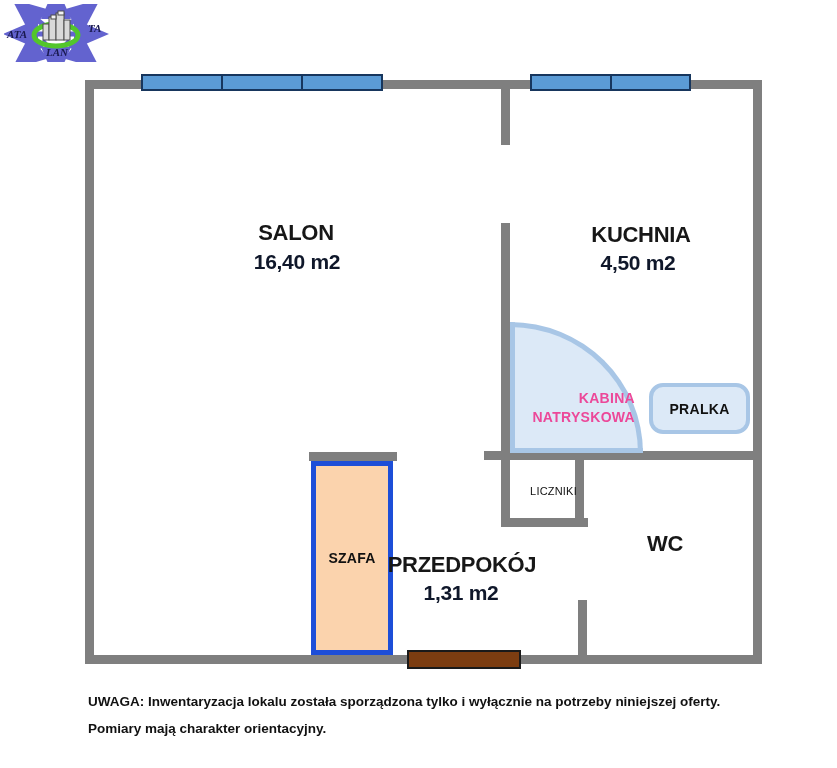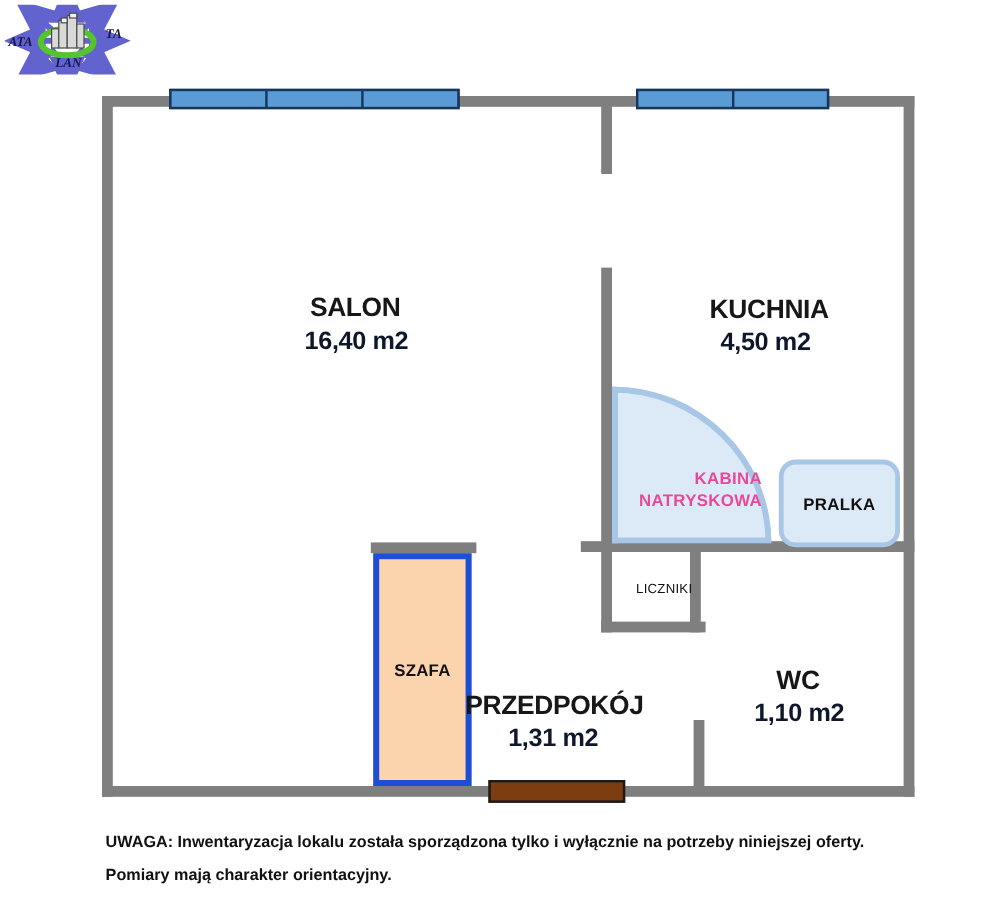--- a/index.html
+++ b/index.html
@@ -24,36 +24,36 @@
           background:#17365d;border:2px solid #17365d;box-sizing:border-box;}
   .window .pane{flex:1;background:#5b9bd5;}
   .window-salon{left:141px;width:242px;}
   .window-kuchnia{left:530px;width:161px;}
   
   .shower{position:absolute;left:510px;top:322px;width:133px;height:131px;
           background:#dce9f7;border:5px solid #a8c6e6;border-radius:0 100% 0 0;
           box-sizing:border-box;}
   .shower-label{position:absolute;left:505px;top:389px;width:130px;
           font-size:14px;font-weight:bold;color:#ec4899;text-align:right;line-height:19px;letter-spacing:.3px;}
-  .washer{position:absolute;left:649px;top:383px;width:101px;height:73px;
+  .washer{position:absolute;left:649px;top:383px;width:101px;height:51px;
           background:#dce9f7;border:4px solid #a8c6e6;border-radius:14px;box-sizing:border-box;
           display:flex;align-items:center;justify-content:center;
           font-size:14px;font-weight:bold;color:#111;letter-spacing:.3px;}
   .meters-label{position:absolute;left:510px;top:464px;width:87px;height:54px;
           display:flex;align-items:center;justify-content:center;
           font-size:11px;font-weight:normal;color:#111;letter-spacing:.2px;}
   .wardrobe{position:absolute;left:311px;top:461px;width:82px;height:194px;
           background:#fbd3ad;border:5px solid #1d4ed8;box-sizing:border-box;
           display:flex;align-items:center;justify-content:center;
           font-size:14px;font-weight:bold;color:#111;letter-spacing:.2px;}
   .entry-door{position:absolute;left:407px;top:650px;width:114px;height:19px;
           background:#7c3d11;border:2px solid #1a1a1a;box-sizing:border-box;}
   
   .room-name,.room-area{position:absolute;width:200px;text-align:center;
-          font-weight:bold;letter-spacing:-0.3px;white-space:nowrap;margin-top:23px;}
+          font-weight:bold;letter-spacing:-0.3px;white-space:nowrap;}
   .room-name{font-size:22px;color:#171717;}
   .room-area{font-size:21px;color:#0f172a;}
   .salon-name{left:196px;top:220px;}
   .salon-area{left:197px;top:250px;}
   .kuchnia-name{left:541px;top:222px;}
   .kuchnia-area{left:538px;top:251px;}
   .wc-name{left:565px;top:531px;}
   .wc-area{left:566px;top:560px;}
   .przedpokoj-name{left:362px;top:552px;}
   .przedpokoj-area{left:361px;top:581px;}
@@ -132,20 +132,19 @@
   <div class="washer">PRALKA</div>
   <div class="meters-label">LICZNIKI</div>
   <div class="wardrobe">SZAFA</div>
   <div class="entry-door"></div>
 
   <div class="room-name salon-name">SALON</div>
   <div class="room-area salon-area">16,40 m2</div>
   <div class="room-name kuchnia-name">KUCHNIA</div>
   <div class="room-area kuchnia-area">4,50 m2</div>
   <div class="room-name wc-name">WC</div>
-  <div class="room-area wc-area">1,10 m2</div>
   <div class="room-name przedpokoj-name">PRZEDPOKÓJ</div>
   <div class="room-area przedpokoj-area">1,31 m2</div>
 
   <div class="note note-2">Pomiary mają charakter orientacyjny.</div>
   <div class="note note-1">UWAGA: Inwentaryzacja lokalu została sporządzona tylko i wyłącznie na potrzeby niniejszej oferty.</div>
 
 </div>
 
 </body></html>

